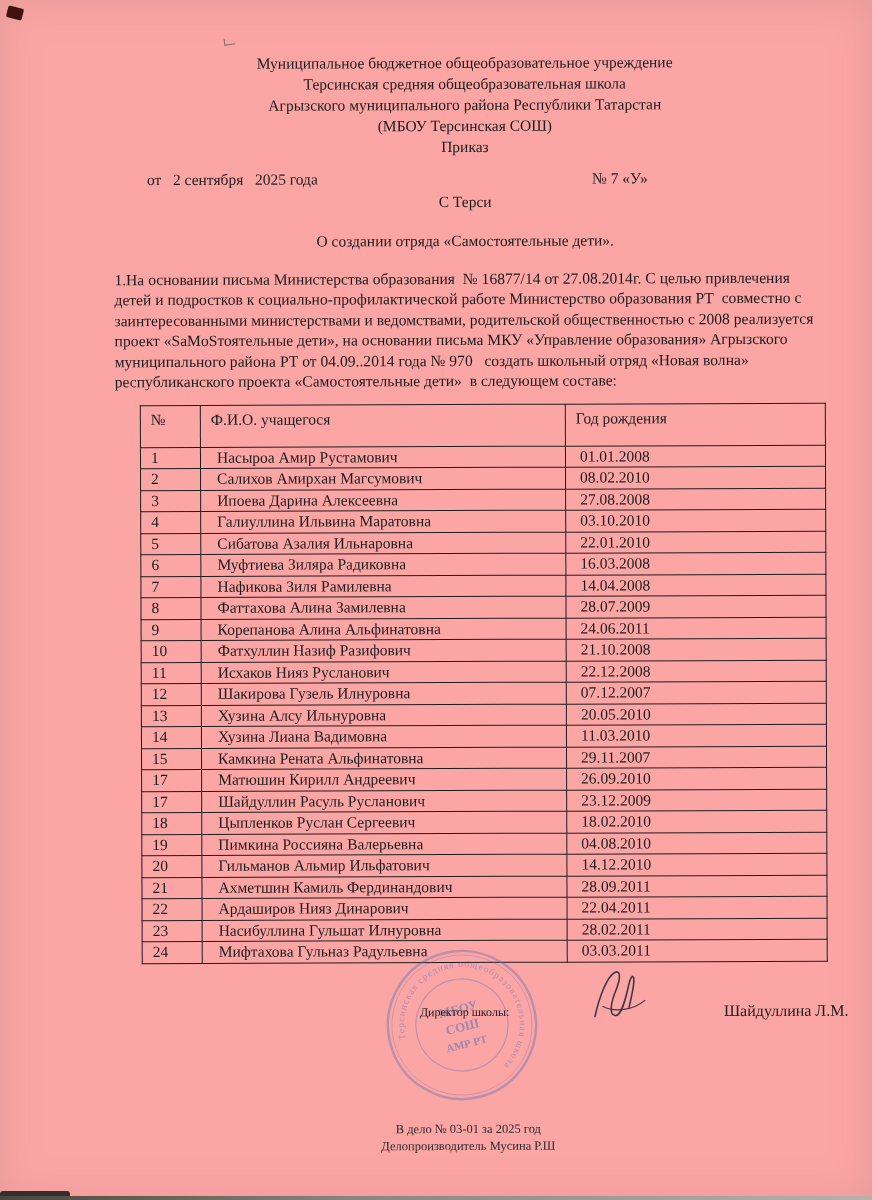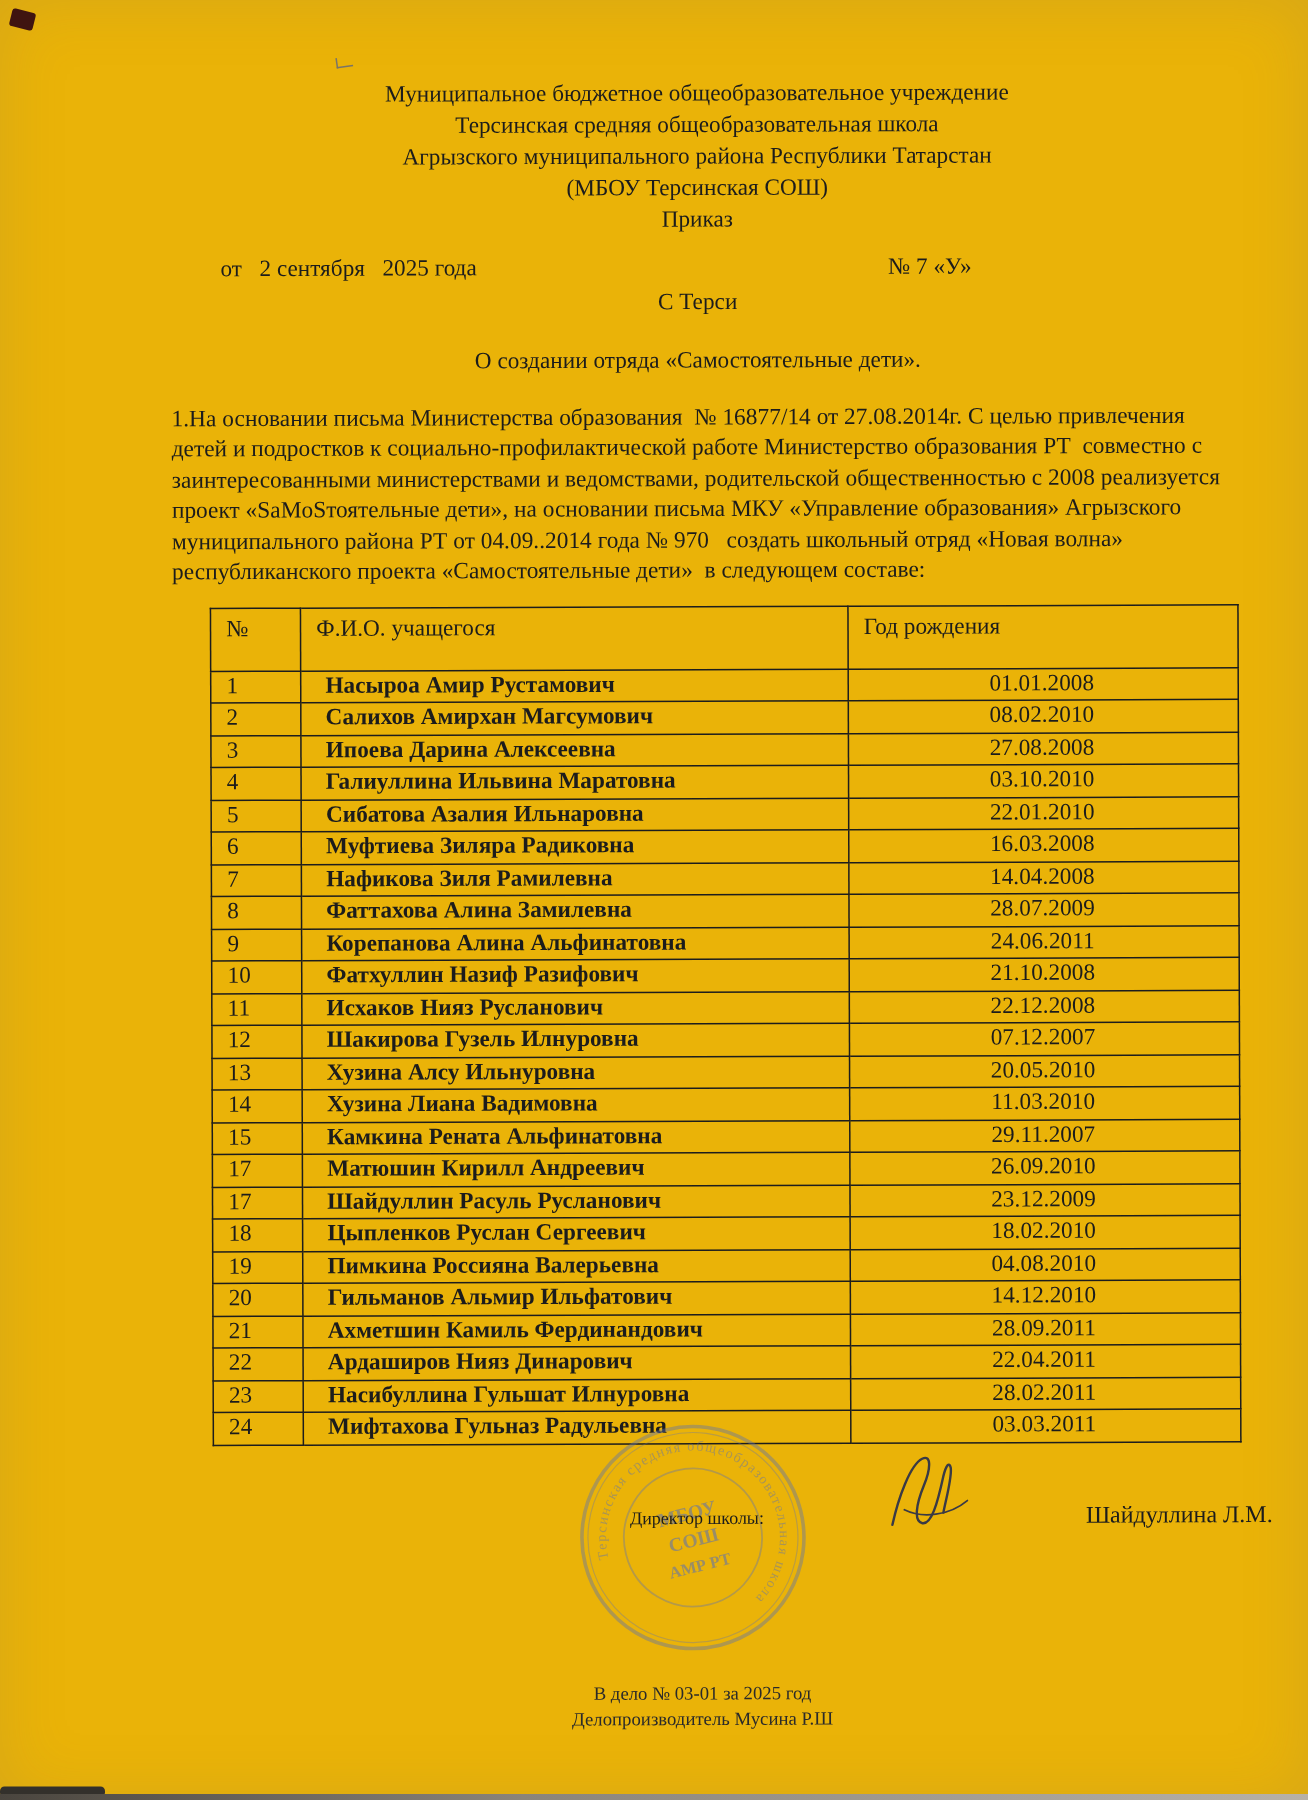--- a/index.html
+++ b/index.html
@@ -4,21 +4,21 @@
 <style>
   html,body{margin:0;padding:0;}
   body{
     width:872px;height:1200px;
     background:#d8d5d0;
     font-family:"Liberation Serif","DejaVu Serif",serif;
   }
   .page{
     position:relative;
     width:872px;height:1200px;
-    background:#eab308;
+    background:#fca5a5;
     box-shadow:inset 0 0 45px rgba(120,110,95,.18);
     overflow:hidden;
     color:#1c1c1c;
   }
   .content{
     position:relative;
     width:812px;
     margin-left:60px;
     padding-top:52px;
     transform:rotate(-0.2deg);
@@ -48,22 +48,22 @@
     text-align:left;
     vertical-align:top;
     line-height:18.5px;
   }
   table.students th{ padding:5px 6px 17px 10px; }
   table.students col.c-num{ width:60px; }
   table.students col.c-name{ width:365px; }
   table.students col.c-year{ width:260px; }
   table.students td{ padding:1px 6px; }
   table.students td[data-name="row-number"]{ padding-left:10px; }
-  table.students td[data-name="student-name"]{ padding-left:16px;font-weight:bold; }
-  table.students td[data-name="birth-date"]{ padding-left:4px;text-align:center; }
+  table.students td[data-name="student-name"]{ padding-left:16px; }
+  table.students td[data-name="birth-date"]{ padding-left:14px; }
 
   .sign-area{ position:relative; height:150px; }
   .sig-label{ position:absolute; left:358px; top:42px; font-size:12px; }
   .sig-name{ position:absolute; left:662px; top:40px; font-size:16px; }
   .sig-svg{ position:absolute; left:527px; top:6px; }
   .stamp{
     position:absolute; left:322px; top:-16px;
     width:156px; height:156px;
     transform:rotate(-14deg);
     opacity:.75;

